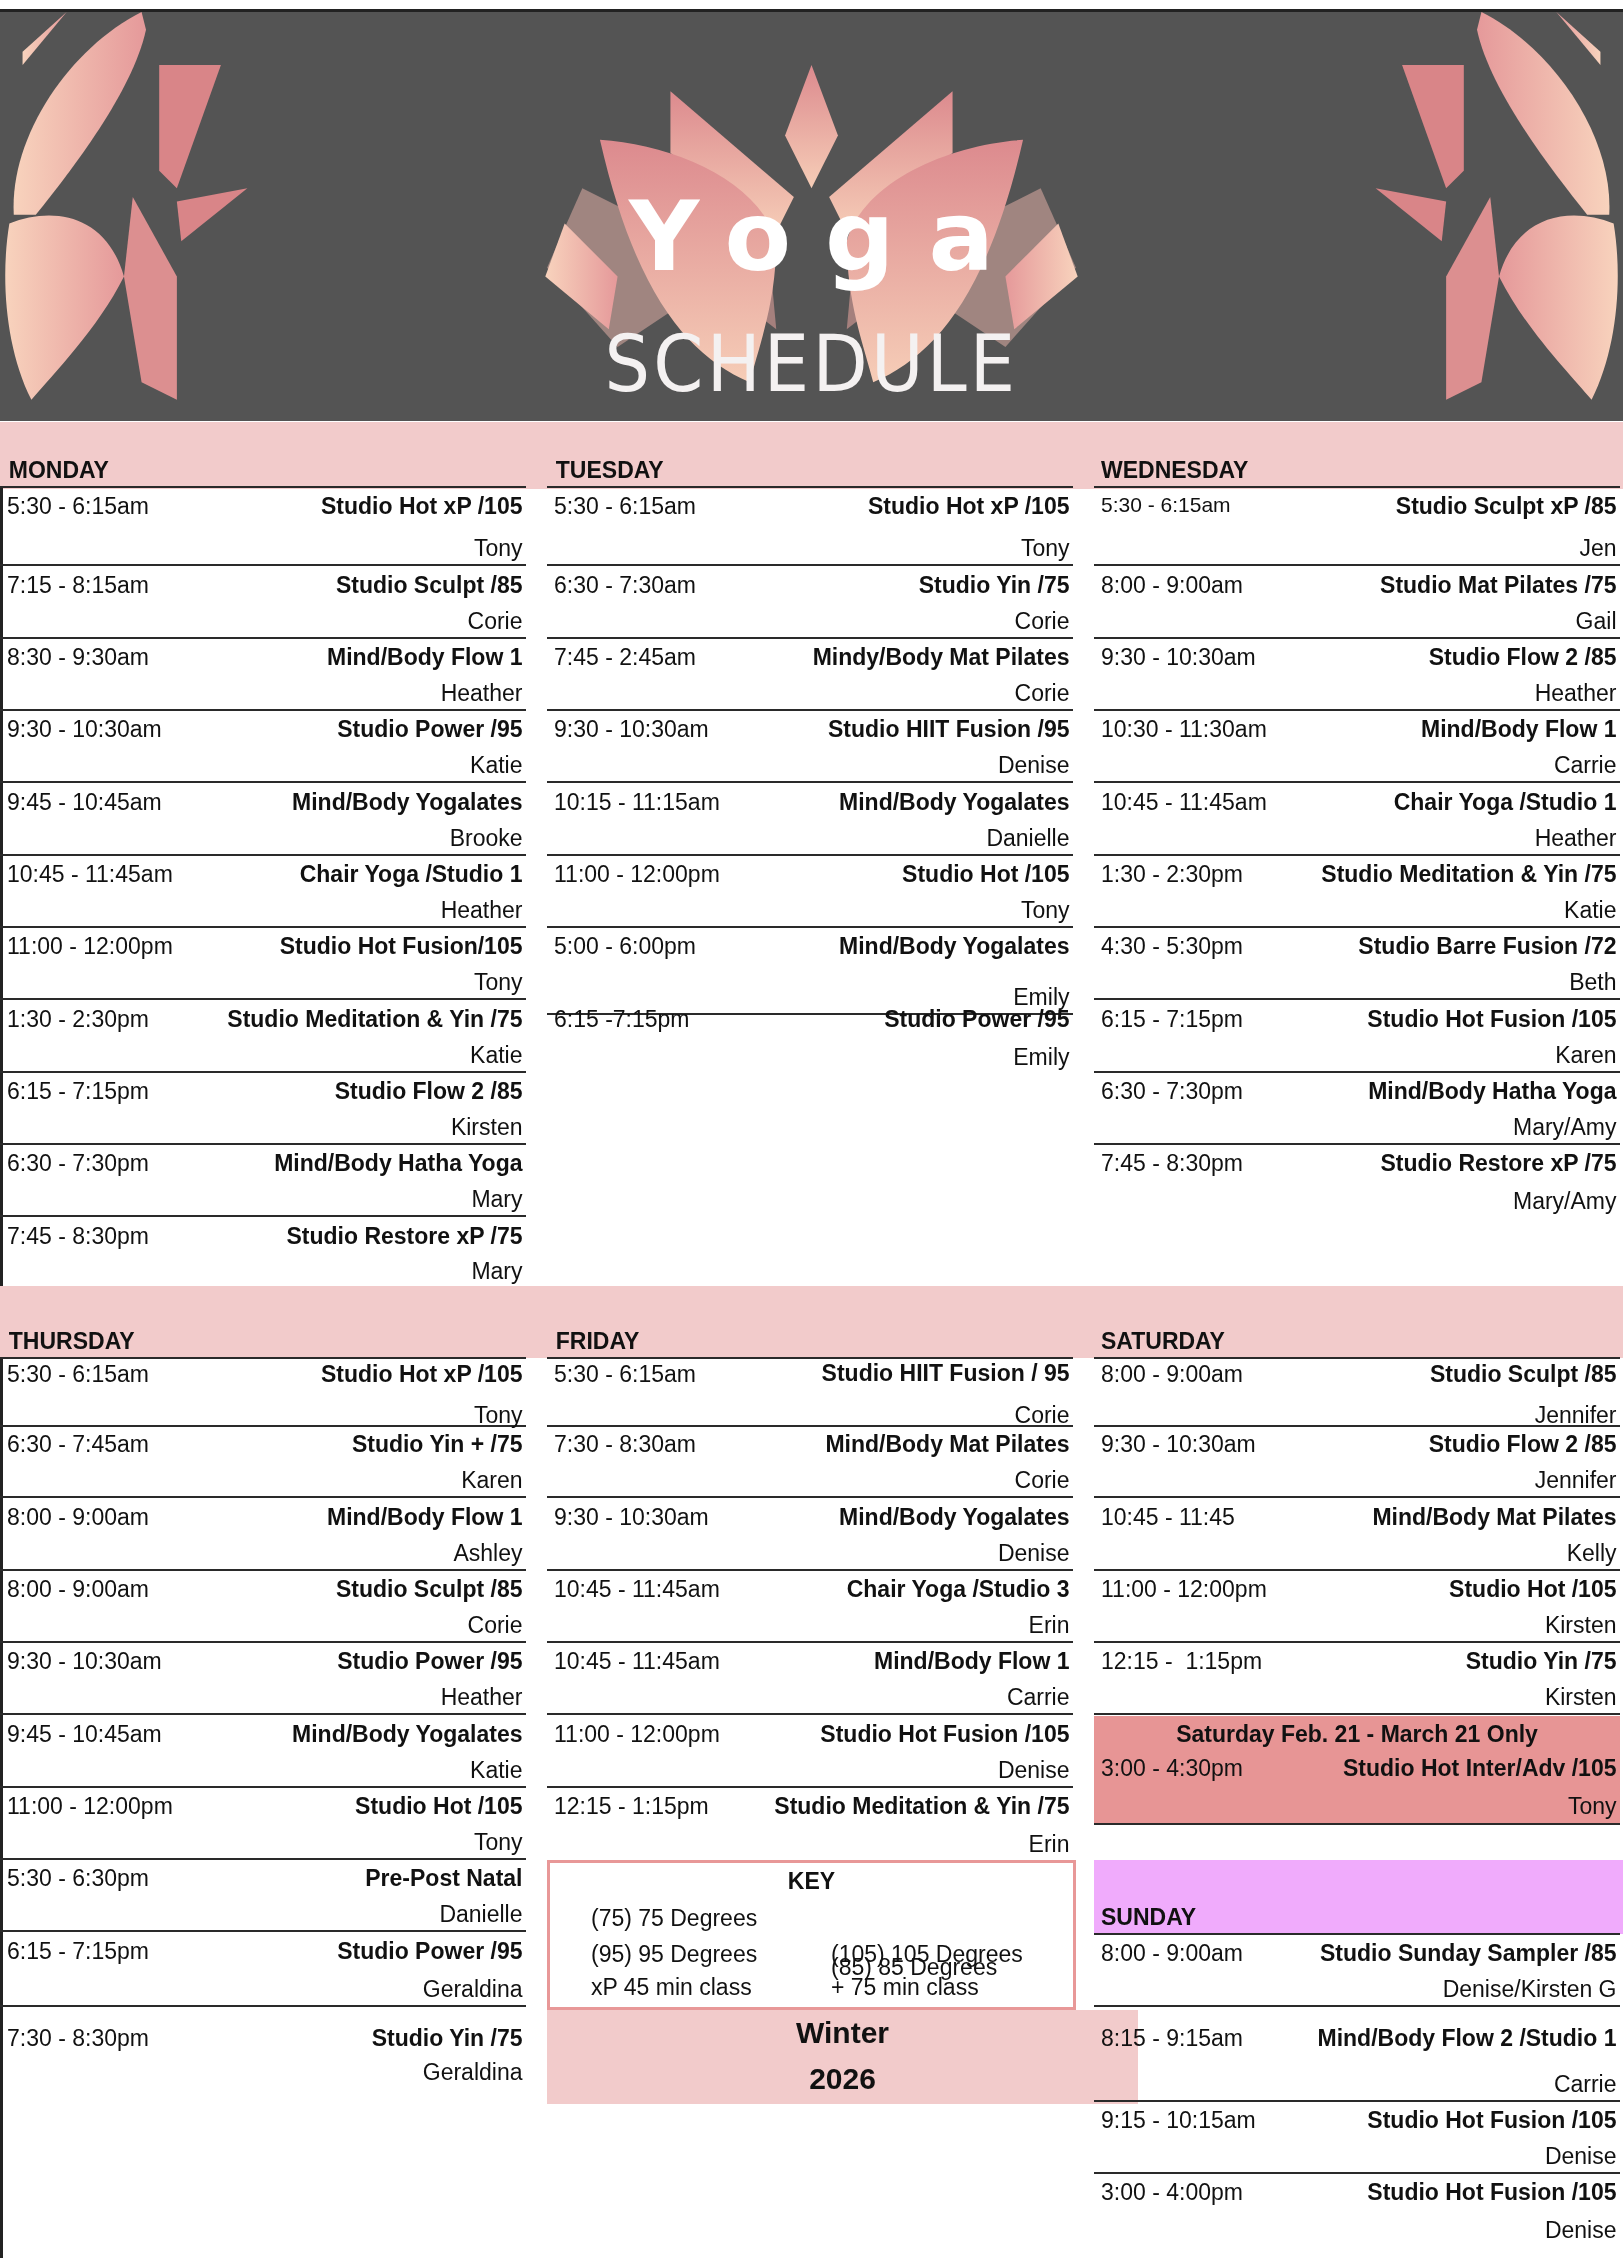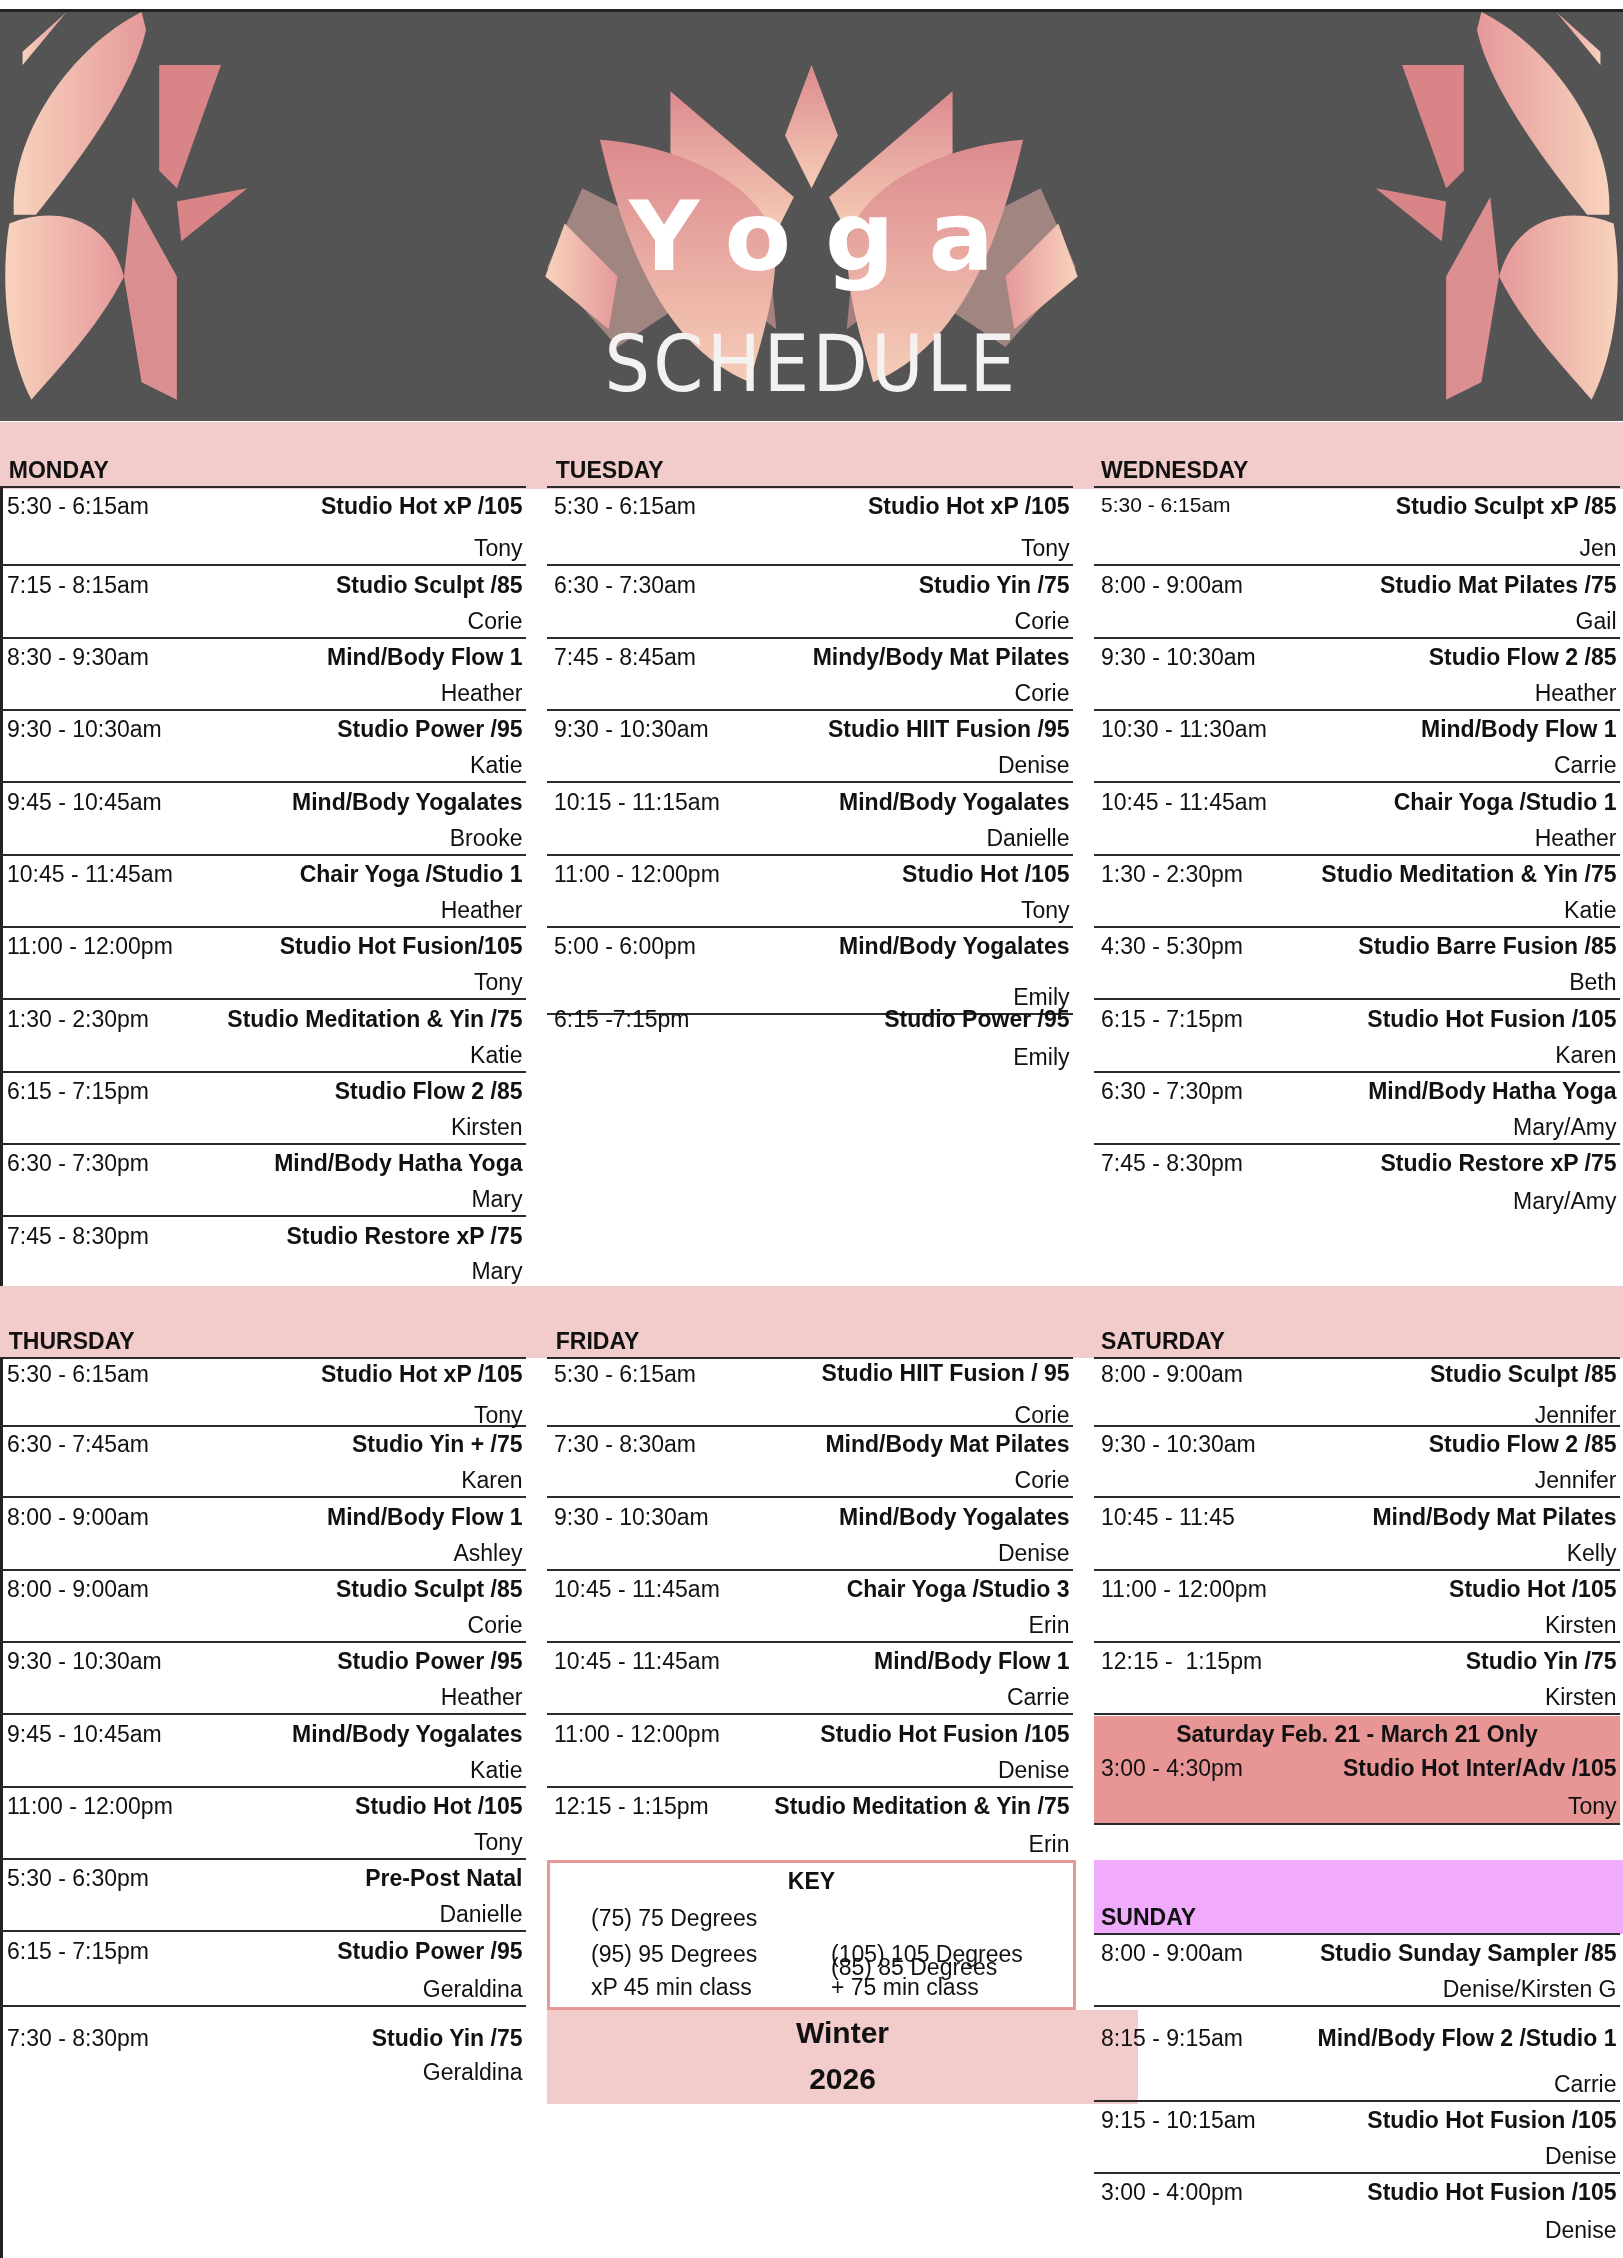--- a/index.html
+++ b/index.html
@@ -150,21 +150,21 @@
     <span class="time">5:30 - 6:15am</span>
     <span class="cls">Studio Hot xP /105</span>
     <span class="inst">Tony</span>
   </div>
   <div class="row" style="top:145px;height:72px;">
     <span class="time">6:30 - 7:30am</span>
     <span class="cls">Studio Yin /75</span>
     <span class="inst">Corie</span>
   </div>
   <div class="row" style="top:217px;height:72px;">
-    <span class="time">7:45 - 8:45am</span>
+    <span class="time">7:45 - 2:45am</span>
     <span class="cls">Mindy/Body Mat Pilates</span>
     <span class="inst">Corie</span>
   </div>
   <div class="row" style="top:289px;height:72px;">
     <span class="time">9:30 - 10:30am</span>
     <span class="cls">Studio HIIT Fusion /95</span>
     <span class="inst">Denise</span>
   </div>
   <div class="row" style="top:362px;height:72px;">
     <span class="time">10:15 - 11:15am</span>
@@ -215,21 +215,21 @@
     <span class="cls">Chair Yoga /Studio 1</span>
     <span class="inst">Heather</span>
   </div>
   <div class="row" style="top:434px;height:72px;">
     <span class="time">1:30 - 2:30pm</span>
     <span class="cls">Studio Meditation &amp; Yin /75</span>
     <span class="inst">Katie</span>
   </div>
   <div class="row" style="top:506px;height:72px;">
     <span class="time">4:30 - 5:30pm</span>
-    <span class="cls">Studio Barre Fusion /85</span>
+    <span class="cls">Studio Barre Fusion /72</span>
     <span class="inst">Beth</span>
   </div>
   <div class="row" style="top:579px;height:72px;">
     <span class="time">6:15 - 7:15pm</span>
     <span class="cls">Studio Hot Fusion /105</span>
     <span class="inst">Karen</span>
   </div>
   <div class="row" style="top:651px;height:72px;">
     <span class="time">6:30 - 7:30pm</span>
     <span class="cls">Mind/Body Hatha Yoga</span>

